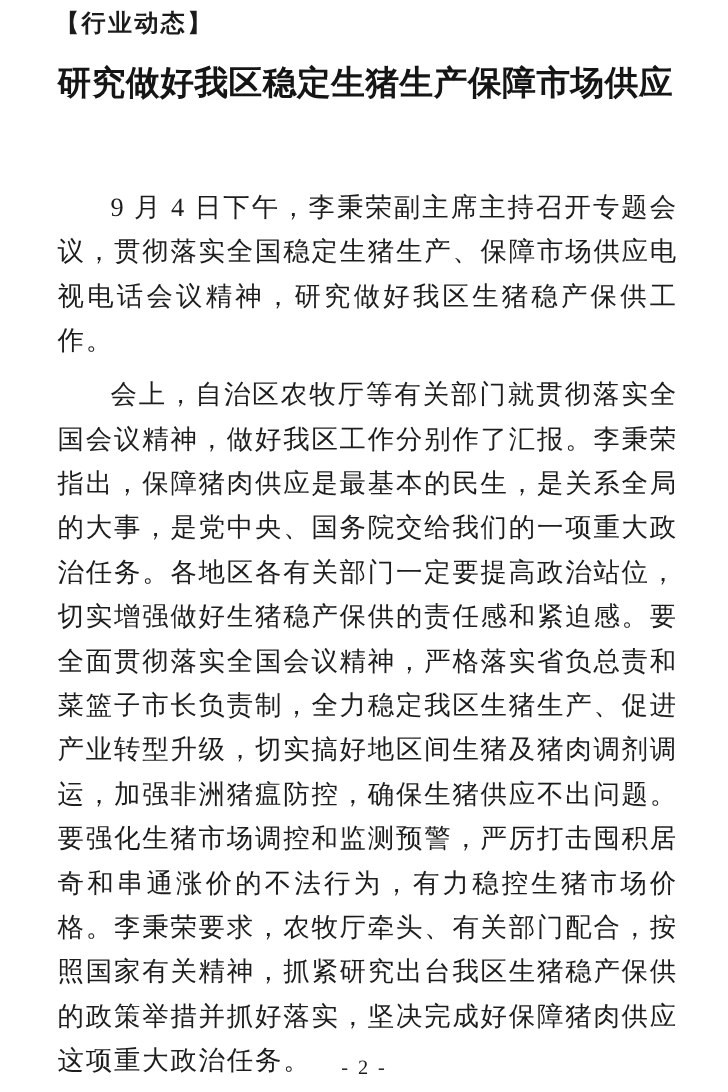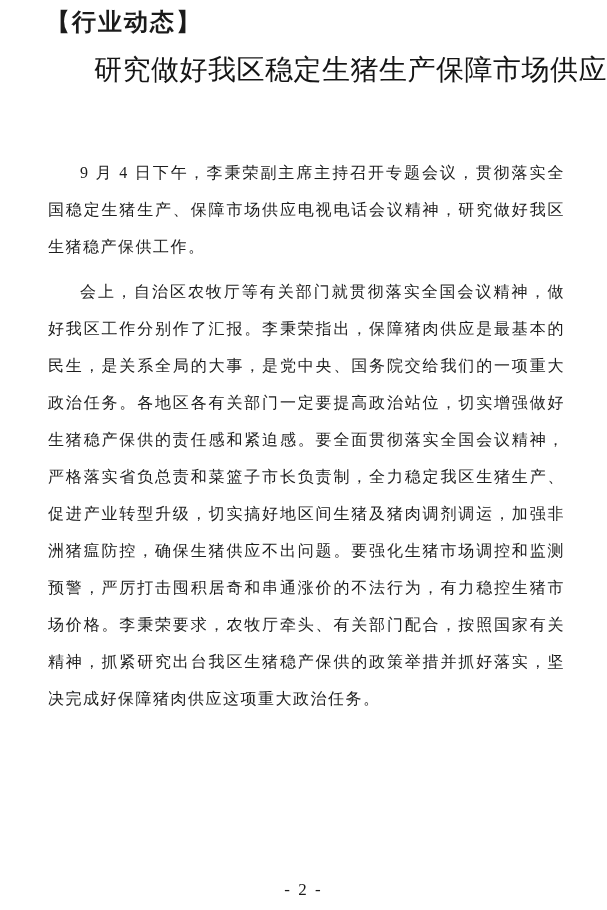--- a/index.html
+++ b/index.html
@@ -14,50 +14,50 @@
     margin: 0 auto;
     background: #ffffff;
     overflow: hidden;
   }
   .section-tag {
     position: absolute;
     left: 46px;
     top: 6px;
     font-family: "Liberation Sans", "DejaVu Sans", sans-serif;
     font-weight: bold;
-    font-size: 24px;
+    font-size: 20px;
     letter-spacing: 2px;
     color: #1b1b1b;
     white-space: nowrap;
   }
   .doc-title {
     position: absolute;
     top: 42px;
     left: 0;
     right: 0;
     margin: 0;
-    text-align: right;
+    text-align: left;
     font-family: "Liberation Serif", "DejaVu Serif", serif;
-    font-weight: normal;
+    font-weight: bold;
     font-size: 28px;
     line-height: 55px;
     letter-spacing: 0.5px;
     color: #151515;
     padding-left: 48px;
   }
   .doc-title .title-line {
     display: block;
   }
   .doc-body {
     position: absolute;
     top: 154px;
     left: 48px;
     width: 517px;
     font-family: "Liberation Serif", "DejaVu Serif", serif;
-    font-size: 16px;
+    font-size: 22px;
     line-height: 37px;
     letter-spacing: 1.5px;
     color: #1d1d1d;
     text-align: justify;
   }
   .doc-body p {
     margin: 0 0 8px 0;
     text-indent: 2em;
   }
   .page-footer {

